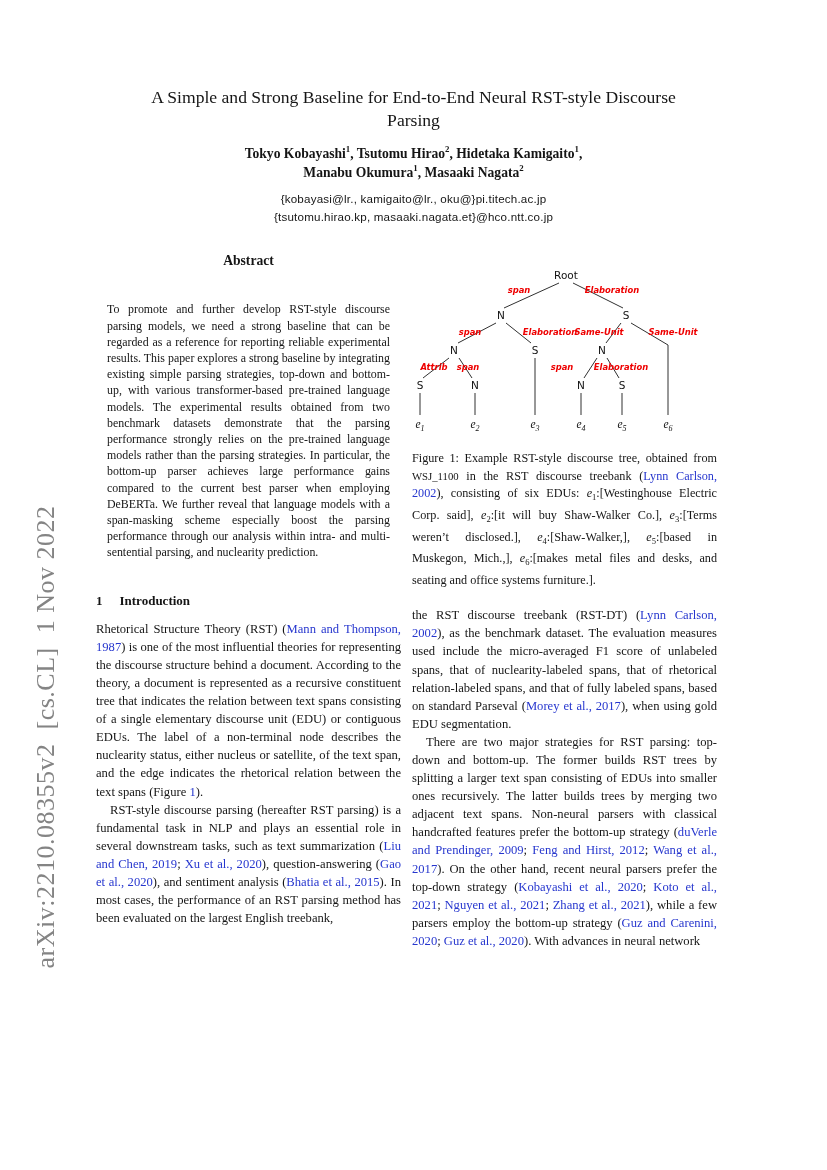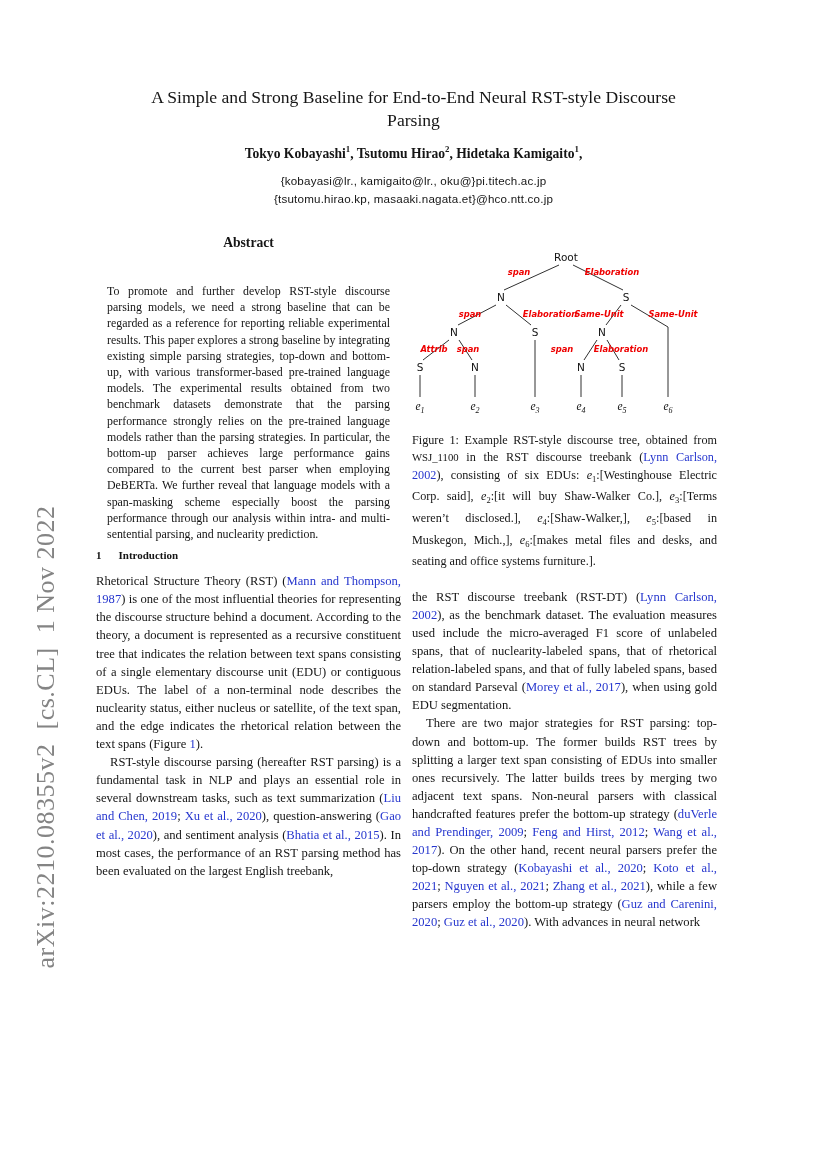--- a/index.html
+++ b/index.html
@@ -45,21 +45,21 @@
   .col { width: 305px; }
 
   .abstract-heading {
     text-align: center; font-weight: bold; font-size: 13.6px;
     margin-bottom: 10px;
   }
   .abstract-body {
     padding: 0 11px; font-size: 11.9px; line-height: 16.2px;
     text-align: justify; hyphens: auto; margin-top: 32px;
   }
-  .section-heading { font-size: 11px; font-weight: bold; margin-top: 7px; margin-bottom: 11px; }
+  .section-heading { font-size: 13px; font-weight: bold; margin-top: 32px; margin-bottom: 11px; }
   .sec-num { margin-right: 17px; }
 
   .body-par {
     font-size: 12.6px; line-height: 18.1px; text-align: justify; hyphens: auto;
   }
   .body-par.indent { text-indent: 14px; }
 
   .cite-link { color: var(--link, #2636ce); }
   .mono { font-family: Liberation Serif, serif; font-size: 0.88em; }
   .math-var i { font-style: italic; }
@@ -90,20 +90,21 @@
 <body>
 
 <div class="page">
 
   <div class="watermark">arXiv:2210.08355v2  [cs.CL]  1 Nov 2022</div>
 
   <header class="header">
     <h1 class="title">A Simple and Strong Baseline for End-to-End Neural RST-style Discourse Parsing</h1>
     <div class="author-block">
       <div class="authors"><span>Tokyo Kobayashi</span><sup>1</sup><span>, Tsutomu Hirao</span><sup>2</sup><span>, Hidetaka Kamigaito</span><sup>1</sup><span>,</span></div>
+      <div class="authors"><span>Manabu Okumura</span><sup>1</sup><span>, Masaaki Nagata</span><sup>2</sup></div>
     </div>
     <div class="emails">
       <div class="email">{kobayasi@lr., kamigaito@lr., oku@}pi.titech.ac.jp</div>
       <div class="email">{tsutomu.hirao.kp, masaaki.nagata.et}@hco.ntt.co.jp</div>
     </div>
   </header>
 
   <div class="columns">
 
     <div class="col">

